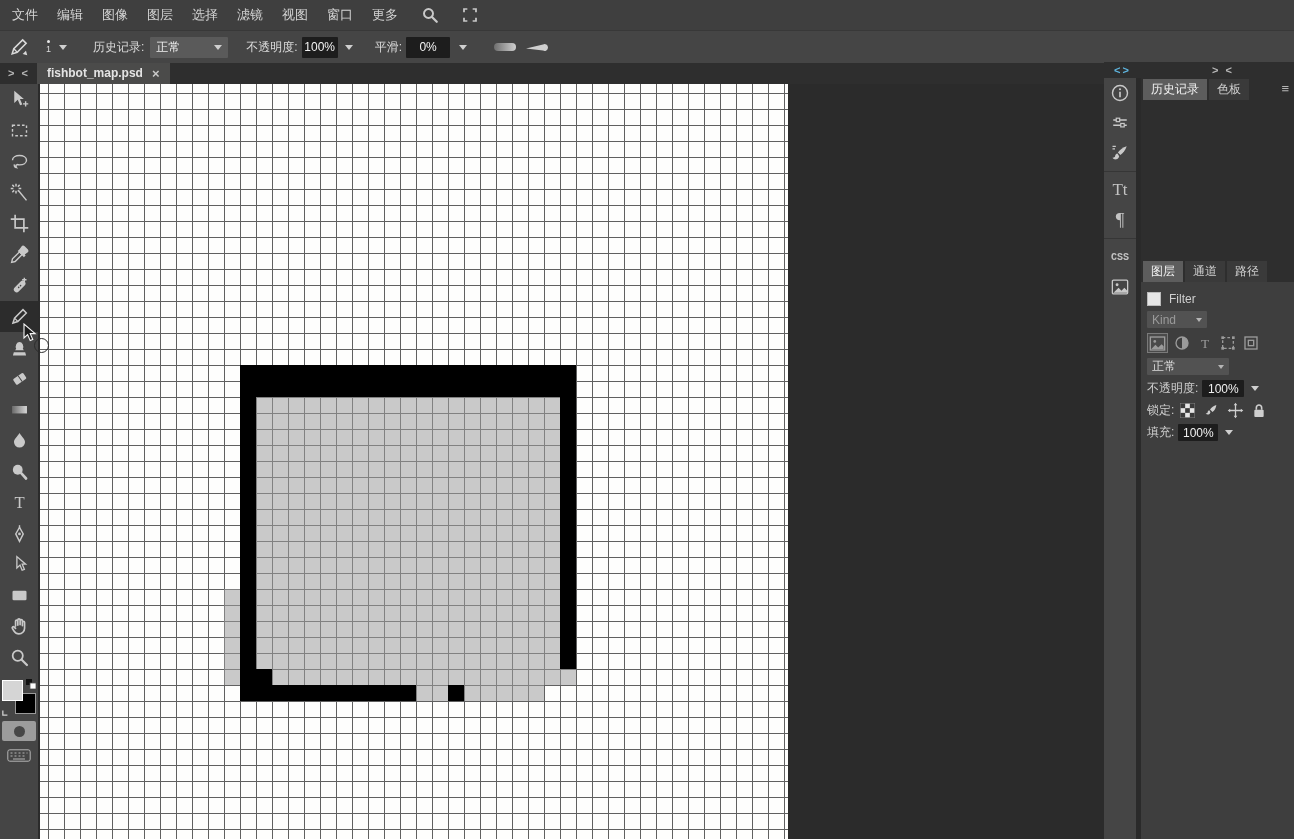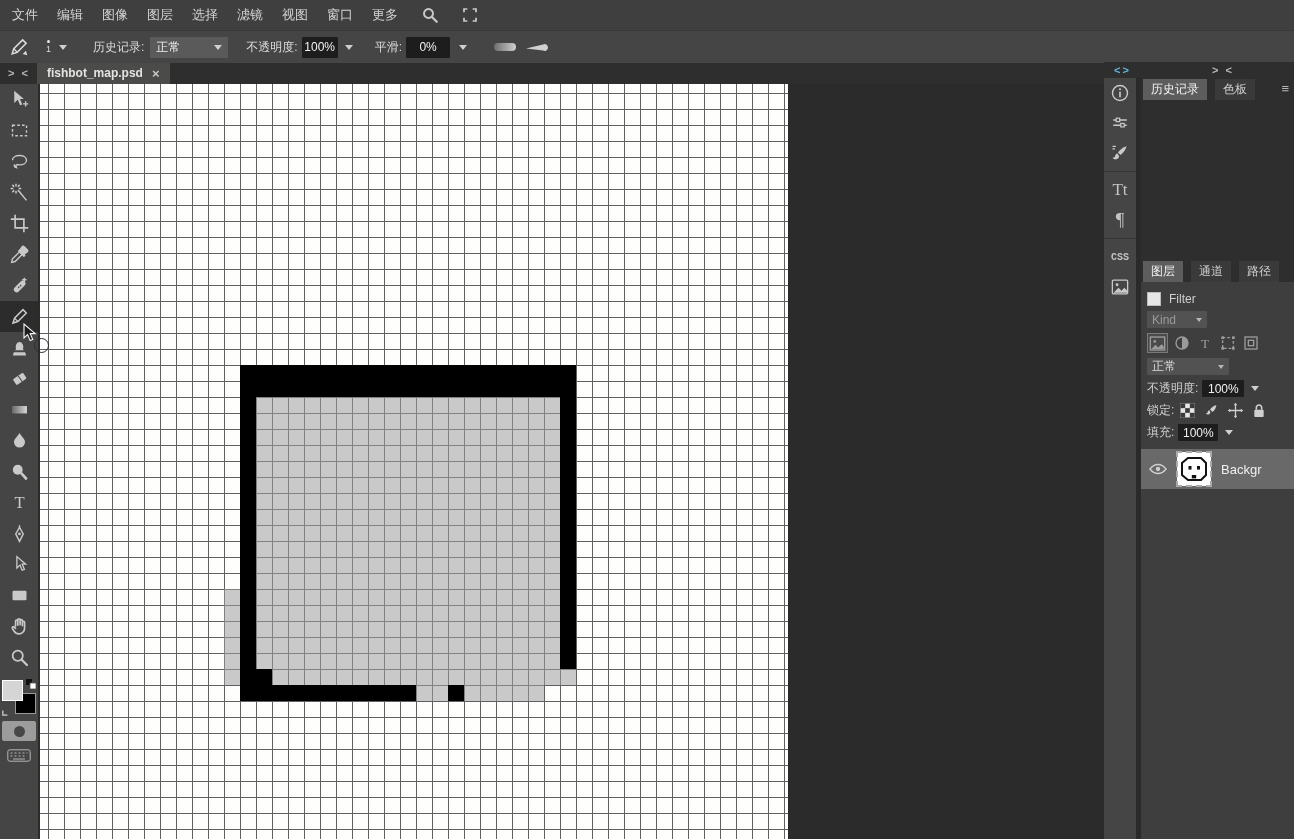--- a/index.html
+++ b/index.html
@@ -71,21 +71,21 @@
   #panel-collapse{position:absolute;left:108px;top:2px}
   #iconstrip{position:absolute;left:1104px;top:78px;width:32px;bottom:0;background:#454545;
              display:flex;flex-direction:column;align-items:center;z-index:4}
   .strip-icon{height:30px;width:32px;display:flex;align-items:center;justify-content:center;color:#c3c3c3}
   .strip-sep{width:32px;height:1px;background:#363636;margin:3px 0}
   .strip-txt{font-size:10px;font-weight:bold;color:#c3c3c3;font-family:"Liberation Mono",monospace}
   .strip-serif{font-family:"Liberation Serif",serif;font-size:17px;color:#c3c3c3}
 
   
   #rightpanel{position:absolute;left:1141px;top:78px;right:0;bottom:0;background:#2e2e2e;z-index:4}
-  .ptabs{height:22px;display:flex;gap:8px;padding-left:2px;align-items:flex-end;position:relative}
+  .ptabs{height:22px;display:flex;gap:2px;padding-left:2px;align-items:flex-end;position:relative}
   .ptab{padding:0 8px;font-size:12px;height:21px;line-height:21px;white-space:nowrap}
   .ptab.active{background:#5d5d5d;color:#f2f2f2}
   .ptab.inactive{background:#3a3a3a;color:#cfcfcf}
   #panel-menu{position:absolute;right:5px;top:3px;color:#b5b5b5;font-size:13px}
   #history-content{position:absolute;top:22px;left:0;right:0;height:158px;background:#3e3e3e;
                    color:#e8e8e8;font-size:13px}
   .hist-entry{padding:5px 9px}
   #layers-divider{position:absolute;top:180px;left:0;right:0;height:24px;background:#2e2e2e}
   #layers-tabs{position:absolute;top:182px;left:0;right:0}
   #layers-body{position:absolute;top:204px;left:0;right:0;bottom:0;background:#3e3e3e;
@@ -949,32 +949,14 @@
               <path d="M6 10V7a4 4 0 018 0v3" fill="none" stroke="#cfcfcf" stroke-width="2.4"></path>
             </svg>
           </span>
         </span>
     </div>
     <div class="row">
       <span>填充:</span>
       <span class="mini-input" style="width:40px;margin-left:4px">100%</span>
       <span class="tri" style="margin-left:7px"></span>
     </div>
-    <div id="layer-row">
-      <span>
-        <svg width="18" height="12" viewBox="0 0 20 12">
-            <path d="M1 6c2.6-3.4 5.6-5 9-5s6.4 1.6 9 5c-2.6 3.4-5.6 5-9 5S3.6 9.4 1 6z" fill="none" stroke="#cfcfcf" stroke-width="1.4"></path>
-            <circle cx="10" cy="6" r="2.4" fill="#cfcfcf"></circle>
-          </svg>
-      </span>
-      <span id="layer-thumb">
-        <svg width="34" height="34" viewBox="0 0 34 34">
-            <rect width="34" height="34" fill="#fff"></rect>
-            <path d="M11 6h13l5 5v12l-5 5H11l-6-5V11z" fill="none" stroke="#111" stroke-width="2"></path>
-            <rect x="11.5" y="14" width="3" height="3.6" fill="#111"></rect>
-            <rect x="20" y="14" width="3" height="3.6" fill="#111"></rect>
-            <rect x="14.8" y="23" width="4.4" height="3.4" fill="#111"></rect>
-          </svg>
-      </span>
-      <span id="layer-name">Backgr</span>
-    </div>
   </div>
 </div>
 
 </body></html>

